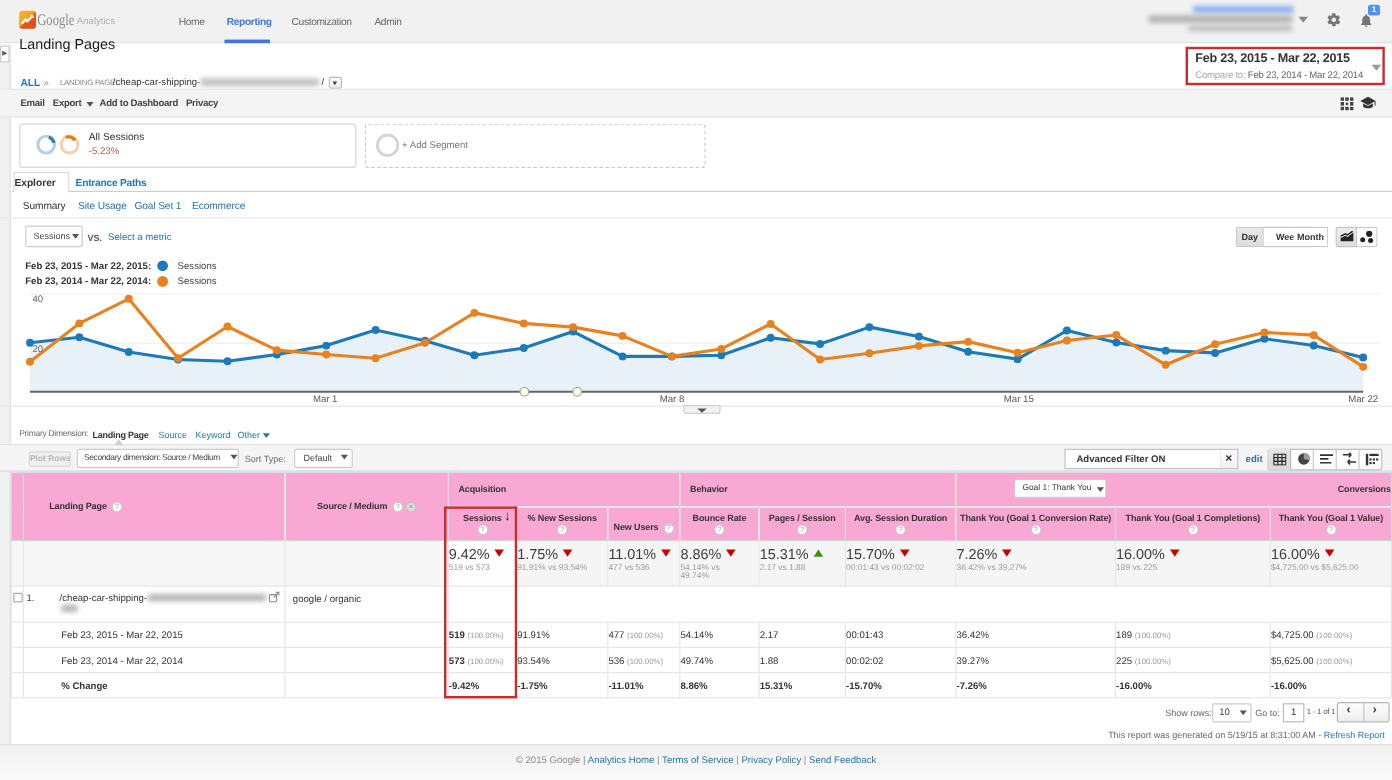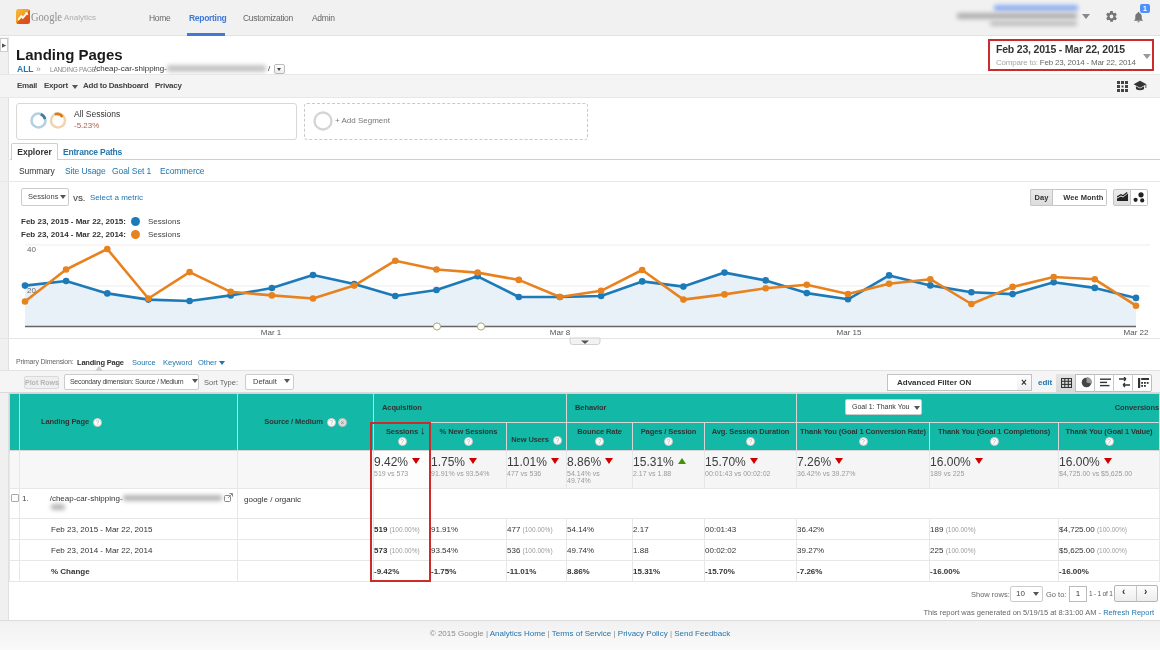--- a/index.html
+++ b/index.html
@@ -7,28 +7,28 @@
 .blur{filter:blur(2px);border-radius:2px}
 .blue{color:#2276ad}
 .navitem{top:0;height:36px;line-height:37px;font-size:8.5px;color:#666;letter-spacing:-0.3px}
 #topbar{left:0;top:0;width:1160px;height:36px;background:#f1f1f1;border-bottom:1px solid #e2e2e2}
 #galogo{left:16px;top:9px;width:14px;height:15px;border-radius:2.5px;background:linear-gradient(135deg,#f9b741 0%,#f09d24 48%,#e1581a 52%,#d84a20 100%)}
 .crumb{top:64px;font-size:8.5px}
 #actionbar{left:0;top:74px;width:1160px;height:24px;background:#f4f4f4;border-top:1px solid #e7e7e7;border-bottom:1px solid #e7e7e7}
 .actbtn{top:81px;font-size:8px;font-weight:bold;color:#444;letter-spacing:-0.25px}
 .segcard{top:103px;height:37px;background:#fff;border:1px solid #d8d8d8;border-radius:3px}
 .tabline{left:10px;top:159px;width:1150px;height:1px;background:#cfcfcf}
-#exptab{left:11px;top:143px;width:47px;height:17px;background:#fff;border:1px solid #cfcfcf;border-bottom:none;border-radius:2px 2px 0 0;font-size:8.5px;font-weight:bold;color:#333;text-align:center;line-height:16px;z-index:2}
+#exptab{left:11px;top:143px;width:47px;height:17px;background:#fff;border:1px solid #cfcfcf;border-bottom:none;border-radius:2px 2px 0 0;font-size:8.5px;font-weight:bold;color:#333;text-align:left;line-height:16px;z-index:2}
 .subnav{top:166px;font-size:8.5px;letter-spacing:-0.1px}
 #subline{left:0;top:181px;width:1160px;height:1px;background:#e8e8e8}
 .mbtn{background:#fff;border:1px solid #ccc;border-radius:2px;font-size:8px;color:#444}
 .dwm{top:189px;height:17px;border:1px solid #c6c6c6;background:#fff;font-size:7.5px;font-weight:bold;color:#333;text-align:center;line-height:15px}
 table{border-collapse:collapse;table-layout:fixed}
 td{overflow:hidden;vertical-align:middle;font-size:8px;color:#333}
-.hd td{background:#14b8a6;border:1px solid #d6d6d6;font-weight:bold;text-align:center;line-height:1.3;font-size:7.5px;letter-spacing:-0.1px}
+.hd td{background:#f9a8d4;border:1px solid #d6d6d6;font-weight:bold;text-align:center;line-height:1.3;font-size:7.5px;letter-spacing:-0.1px}
 .bd td{background:#fff;border:1px solid #e7e7e7}
 .num{text-align:left;padding-right:7px;white-space:nowrap}
 .bigpct{font-size:12px;color:#3c3c3c}
 .sub{font-size:7px;color:#9a9a9a;margin-top:1px}
 .pct{font-size:6.5px;color:#9a9a9a}
 .arr-dn{display:inline-block;width:0;height:0;border-left:4px solid transparent;border-right:4px solid transparent;border-top:6.5px solid #cc0000;margin-left:4px;vertical-align:2px}
 .arr-up{display:inline-block;width:0;height:0;border-left:4px solid transparent;border-right:4px solid transparent;border-bottom:6.5px solid #3d9400;margin-left:4px;vertical-align:2px}
 .qm{display:inline-block;width:9px;height:9px;border-radius:50%;background:#fdfdfd;border:1px solid #c9c9c9;color:#aaa;font-size:6.5px;line-height:8px;text-align:center;vertical-align:middle;font-weight:normal}
 .redbox{border:2px solid #cc2b2b;z-index:5}
 .caret{width:0;height:0;border-left:3.5px solid transparent;border-right:3.5px solid transparent;border-top:4.5px solid #555}
@@ -54,21 +54,21 @@
 <svg class="abs" style="left:1105px;top:10px" width="13" height="13" viewBox="0 0 24 24">
     <path fill="#757575" d="M19.4,13c0-.3.1-.6.1-1s0-.7-.1-1l2.1-1.6c.2-.1.2-.4.1-.6l-2-3.5c-.1-.2-.4-.3-.6-.2l-2.5,1c-.5-.4-1.1-.7-1.7-1L14.4,2.4c0-.2-.2-.4-.5-.4h-4c-.2,0-.4.2-.5.4L9.1,5.1c-.6.2-1.2.6-1.7,1l-2.5-1c-.2-.1-.5,0-.6.2l-2,3.5c-.1.2-.1.4.1.6L4.6,11c0,.3-.1.6-.1,1s0,.7.1,1l-2.1,1.6c-.2.1-.2.4-.1.6l2,3.5c.1.2.4.3.6.2l2.5-1c.5.4,1.1.7,1.7,1l.4,2.6c0,.2.2.4.5.4h4c.2,0,.4-.2.5-.4l.4-2.6c.6-.2,1.2-.6,1.7-1l2.5,1c.2.1.5,0,.6-.2l2-3.5c.1-.2.1-.4-.1-.6L19.4,13z M12,15.5c-1.9,0-3.5-1.6-3.5-3.5s1.6-3.5,3.5-3.5s3.5,1.6,3.5,3.5S13.9,15.5,12,15.5z"></path>
   </svg>
 <svg class="abs" style="left:1132px;top:10px" width="13" height="14" viewBox="0 0 24 24">
     <path fill="#757575" d="M12,22c1.1,0,2-.9,2-2h-4C10,21.1,10.9,22,12,22z M18,16v-5c0-3.1-1.6-5.6-4.5-6.3V4c0-.8-.7-1.5-1.5-1.5S10.5,3.2,10.5,4v.7C7.6,5.4,6,7.9,6,11v5l-2,2v1h16v-1L18,16z"></path>
   </svg>
 <div class="abs" style="left:1140px;top:4px;width:10px;height:9px;background:#4d90fe;border-radius:2px;color:#fff;font-size:7px;text-align:center;line-height:9px;font-weight:bold">1</div>
 
 <div class="abs" style="left:0;top:37px;width:9px;height:584px;background:#f0f0f0;border-right:1px solid #e0e0e0"></div>
 <div class="abs" style="left:0;top:38px;width:8px;height:14px;background:#fff;border:1px solid #ccc;color:#555;font-size:5.5px;line-height:13px;text-align:center">▶</div>
-<div class="abs" style="left:16px;top:46px;font-size:15px;font-weight:bold;color:#1a1a1a">Landing Pages</div>
+<div class="abs" style="left:16px;top:30px;font-size:12px;font-weight:normal;color:#1a1a1a">Landing Pages</div>
 <div class="abs crumb blue" style="left:17px;font-weight:bold;font-size:8.5px">ALL</div>
 <div class="abs crumb" style="left:36px;color:#999">»</div>
 <div class="abs crumb" style="left:50px;color:#888;font-size:6.5px;top:66px;letter-spacing:-0.2px">LANDING PAGE:</div>
 <div class="abs crumb" style="left:94px;color:#333;font-size:8px">/cheap-car-shipping-</div>
 <div class="abs blur" style="left:167px;top:65px;width:99px;height:7px;background:#c4c4c4"></div>
 <div class="abs crumb" style="left:268px;color:#333;font-size:8px">/</div>
 <div class="abs" style="left:274px;top:64px;width:11px;height:10px;background:linear-gradient(#fefefe,#ececec);border:1px solid #bbb;border-radius:2px"></div>
 <div class="abs" style="left:276.5px;top:67.5px;width:0;height:0;border-left:2.5px solid transparent;border-right:2.5px solid transparent;border-top:3.5px solid #444"></div>
 <div class="abs redbox" style="left:988px;top:39px;width:166px;height:32px"></div>
 <div class="abs" style="left:996px;top:43px;font-size:10.5px;font-weight:bold;color:#333;letter-spacing:-0.2px">Feb 23, 2015 - Mar 22, 2015</div>

